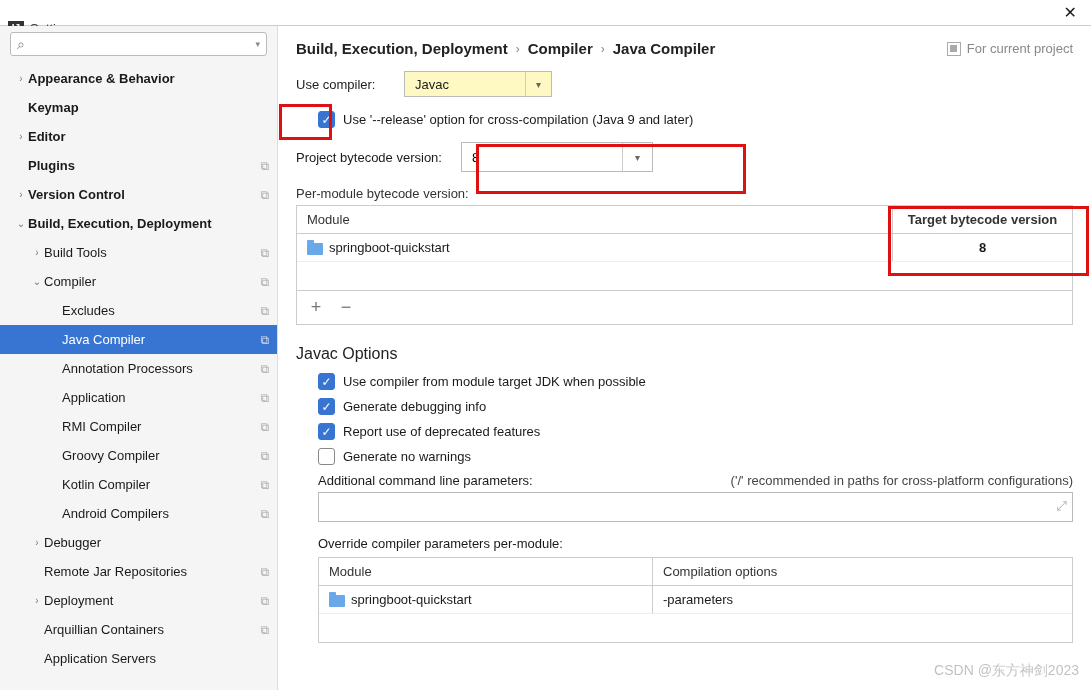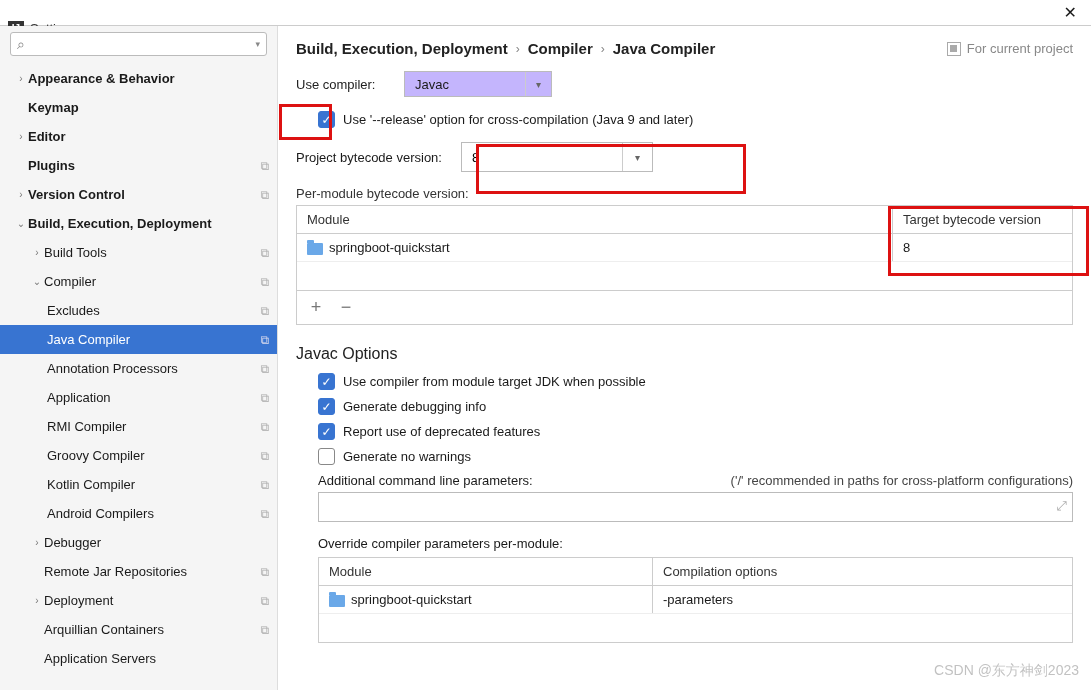--- a/index.html
+++ b/index.html
@@ -23,54 +23,54 @@
     .tree { flex: 1; overflow: auto; }
     .tree-item { display: flex; align-items: center; height: 29px; padding-left: 14px; padding-right: 8px; cursor: pointer; position: relative; }
     .tree-item.bold .label { font-weight: bold; }
     .tree-item.selected { background: #3874d1; color: #fff; }
     .tree-item .chevron { width: 14px; color: #7a7a7a; font-size: 10px; display: inline-flex; justify-content: center; }
     .tree-item .spacer { width: 14px; display: inline-block; }
     .tree-item .label { flex: 1; }
     .tree-item .copy-icon { color: #aaa; font-size: 12px; }
     .tree-item.selected .copy-icon { color: #dde; }
     .indent-1 { padding-left: 30px; }
-    .indent-2 { padding-left: 33px; }
+    .indent-2 { padding-left: 48px; }
 
     .main { flex: 1; padding: 12px 0 0 0; overflow: hidden; display: flex; flex-direction: column; }
     .breadcrumbs { display: flex; align-items: center; gap: 8px; padding: 2px 18px 14px; }
     .breadcrumbs .crumb { font-size: 15px; font-weight: bold; color: #222; }
     .breadcrumbs .sep { color: #888; font-size: 12px; }
     .proj-scope { margin-left: auto; display: flex; align-items: center; gap: 6px; color: #888; font-size: 13px; }
     .scope-icon { width: 14px; height: 14px; border: 1px solid #aaa; display: inline-block; position: relative; }
     .scope-icon::after { content: ''; position: absolute; top: 2px; left: 2px; width: 7px; height: 7px; background: #aaa; }
 
     .content { padding: 0 18px; overflow: auto; flex: 1; }
     .row { display: flex; align-items: center; margin-bottom: 14px; gap: 12px; }
     .row-label { min-width: 96px; color: #222; }
-    .select-box { display: flex; align-items: center; border: 1px solid #bbb; background: #c4b5fd; height: 26px; }
+    .select-box { display: flex; align-items: center; border: 1px solid #bbb; background: #fef9c3; height: 26px; }
     .select-box .sel-value { padding: 0 10px; min-width: 120px; }
     .select-box .sel-arrow { border-left: 1px solid #ccc; width: 26px; height: 100%; display: flex; align-items: center; justify-content: center; color: #666; font-size: 10px; }
 
     .checkbox-row { display: flex; align-items: center; gap: 8px; margin-bottom: 8px; padding-left: 22px; }
     .cb { width: 17px; height: 17px; border: 1px solid #888; border-radius: 3px; display: flex; align-items: center; justify-content: center; background: #fff; }
     .cb.checked { background: #3874d1; border-color: #3874d1; color: #fff; font-size: 12px; }
 
     .version-row { display: flex; align-items: center; gap: 19px; margin: 14px 0; }
     .version-input-wrap { display: flex; align-items: center; border: 1px solid #bbb; }
     .version-input { border: none; outline: none; height: 26px; padding: 0 10px; width: 160px; font-size: 13px; }
     .version-arrow { width: 30px; height: 28px; border-left: 1px solid #ccc; display: flex; align-items: center; justify-content: center; color: #666; font-size: 10px; }
 
     .section-title { color: #333; margin: 12px 0 4px; }
 
     .table { border: 1px solid #ccc; background: #fff; }
     .table-head { display: flex; border-bottom: 1px solid #ccc; }
     .th, .td { padding: 6px 10px; }
     .th { color: #333; }
     .col-module { flex: 1; }
-    .col-target { width: 180px; text-align: left; border-left: 1px solid #ccc; }
+    .col-target { width: 180px; text-align: center; border-left: 1px solid #ccc; font-weight: bold; }
     .col-opts { width: 420px; border-left: 1px solid #ccc; }
     .table-row { display: flex; border-bottom: 1px solid #eee; }
     .folder-icon { display: inline-block; width: 16px; height: 12px; background: #6aa8e8; border-radius: 1px; margin-right: 6px; vertical-align: middle; position: relative; }
     .folder-icon::before { content: ''; position: absolute; top: -3px; left: 0; width: 7px; height: 3px; background: #6aa8e8; border-radius: 1px 1px 0 0; }
     .table-body { min-height: 56px; }
     .table-foot { display: flex; gap: 12px; padding: 6px 10px; border-top: 1px solid #ccc; color: #777; }
     .tf-btn { font-size: 18px; cursor: pointer; width: 18px; text-align: center; }
 
     .javac-title { font-size: 16px; margin: 20px 0 10px; color: #222; }
 

